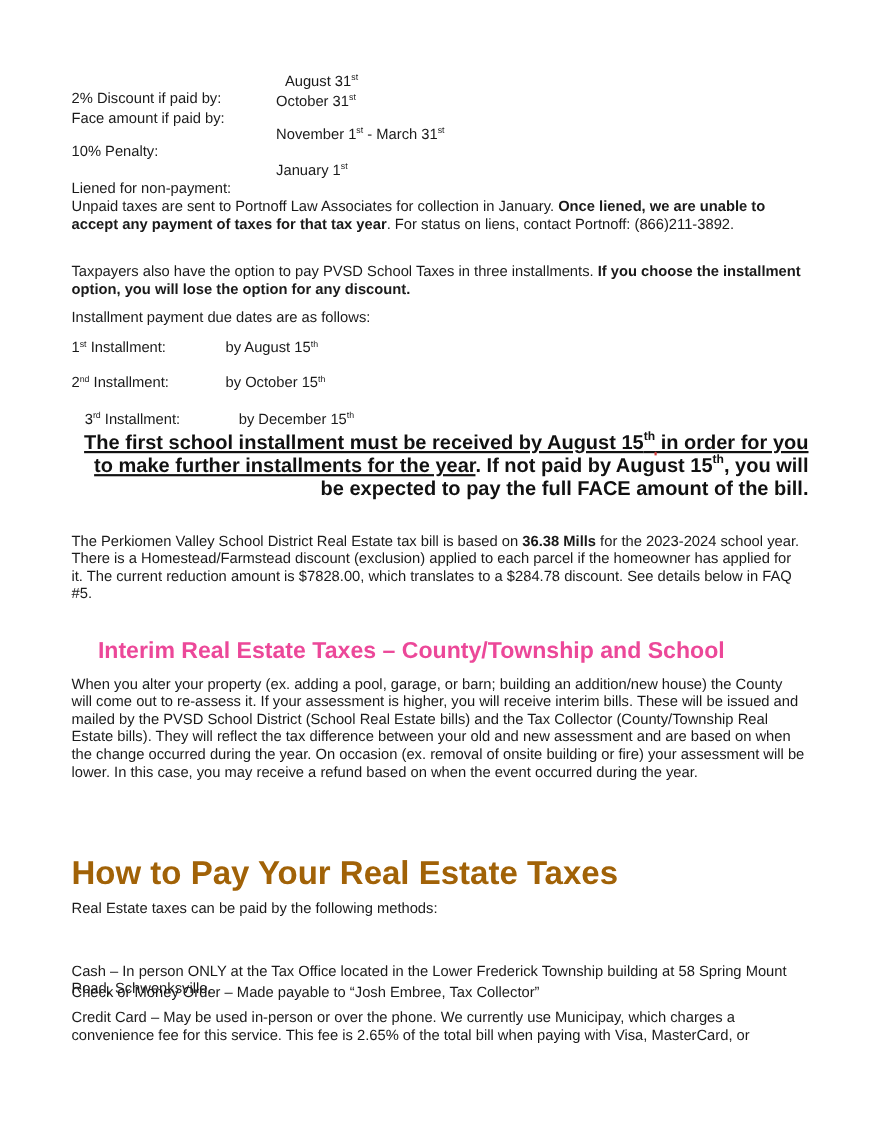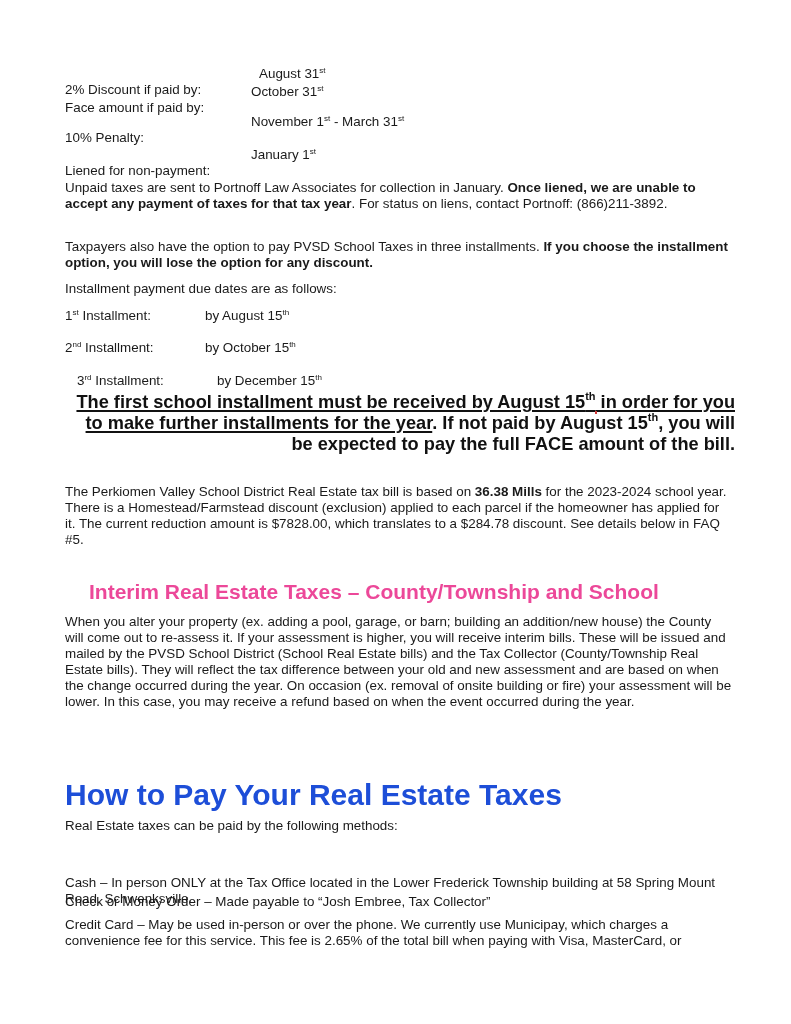--- a/index.html
+++ b/index.html
@@ -22,21 +22,21 @@
   }
   .callout sup { font-size: 11px; vertical-align: 8px; }
   .callout u { text-decoration: underline; text-decoration-thickness: 1.5px; text-underline-offset: 2px; position: relative; }
   .red-tick { display: inline-block; width: 2px; height: 3px; background: #d23a3a; position: absolute; margin-left: -1px; margin-top: 19px; }
   .h2 {
     position: absolute; left: 0; white-space: nowrap;
     font-size: 21px; line-height: 24px; font-weight: bold; color: #ec4899; margin-left: 24px;
   }
   .h1 {
     position: absolute; left: 0; white-space: nowrap;
-    font-size: 30px; line-height: 34px; font-weight: bold; color: #1d4ed8;
+    font-size: 30px; line-height: 34px; font-weight: bold; color: #a16207;
   }
 </style>
 </head>
 <body>
 
 <div class="page">
 
   <div class="row" style="top:66px;">
     <span class="lbl">2% Discount if paid by:</span>
     <span class="val" style="left:194px;"><span>August 31</span><sup>st</sup></span>

